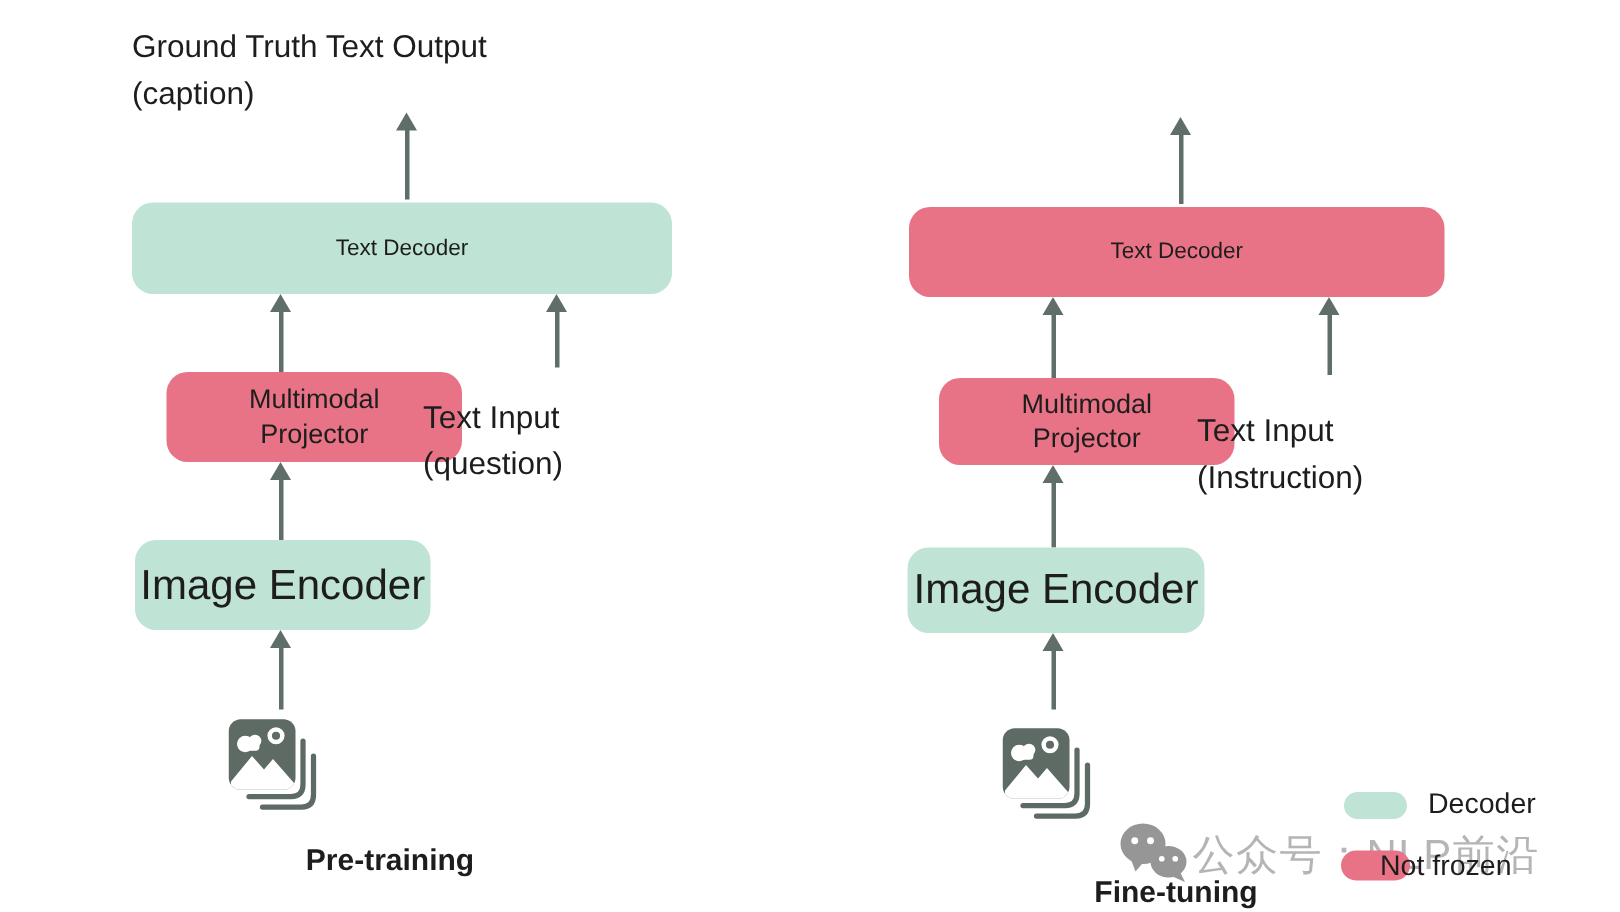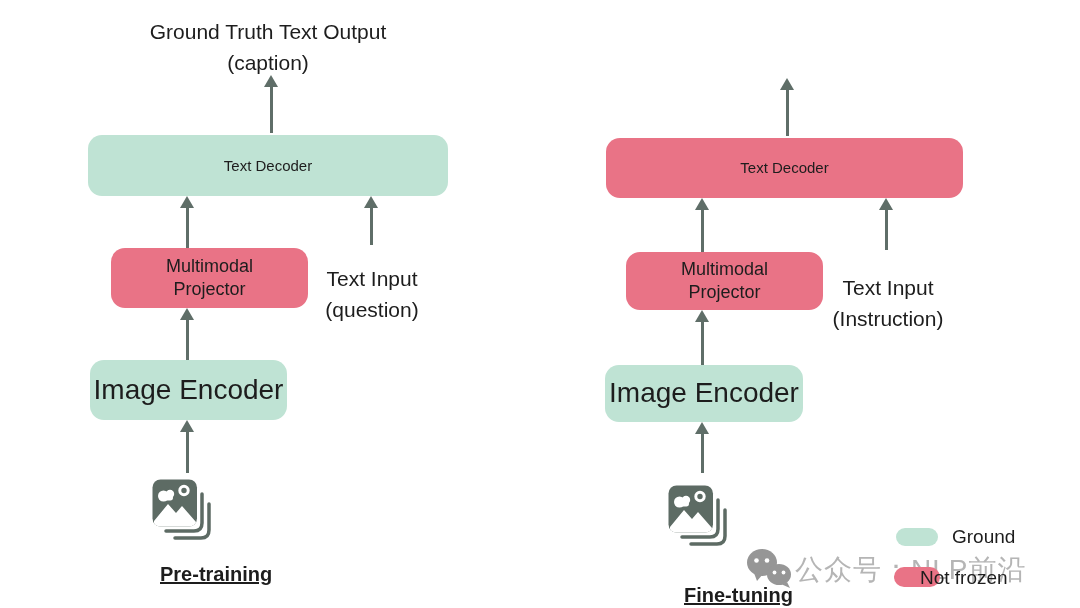--- a/index.html
+++ b/index.html
@@ -33,22 +33,22 @@
   .arrow .head{
     position:absolute;top:0;left:50%;margin-left:-7px;width:0;height:0;
     border-left:7px solid transparent;border-right:7px solid transparent;
     border-bottom:12px solid var(--arrow);
   }
   .arrow .shaft{
     position:absolute;top:9px;bottom:0;left:50%;margin-left:-1.5px;
     width:3px;background:var(--arrow);
   }
 
-  .label-block{position:absolute;text-align:center;line-height:31px;font-size:21px;z-index:2;}
-  .stage-label{position:absolute;font-size:20px;font-weight:bold;z-index:2;text-decoration:underline;}
+  .label-block{position:absolute;line-height:31px;font-size:21px;z-index:2;}
+  .stage-label{position:absolute;text-align:center;font-size:20px;font-weight:bold;z-index:2;}
 
   
   .legend-pill{position:absolute;z-index:3;}
   .legend-pill.green{background:var(--frozen);}
   .legend-pill.pink{background:var(--not-frozen);}
   .legend-label{position:absolute;font-size:19px;line-height:20px;z-index:3;}
 
   
   .watermark-text{
     position:absolute;font-size:28px;letter-spacing:1px;
@@ -198,18 +198,18 @@
     <circle cx="22" cy="13.5" r="2.3" fill="#fff"></circle>
     <ellipse cx="34" cy="27.5" rx="12" ry="10.5" fill="currentColor"></ellipse>
     <path d="M42 35 L 45 41 L 37 37.5 Z" fill="currentColor"></path>
     <circle cx="29.5" cy="25.5" r="1.9" fill="#fff"></circle>
     <circle cx="38.5" cy="25.5" r="1.9" fill="#fff"></circle>
   </svg>
 
   <div class="watermark-text" style="left:795px;top:551px;">公众号：NLP前沿</div>
 
   <div class="legend-pill green" style="left:896px;top:528px;width:42px;height:18px;border-radius:9px;"></div>
-  <div class="legend-label" style="left:952px;top:527px;">Ground</div>
+  <div class="legend-label" style="left:952px;top:527px;">Decoder</div>
 
   <div class="legend-pill pink" style="left:894px;top:567px;width:46px;height:20px;border-radius:10px;"></div>
   <div class="legend-label" style="left:920px;top:568px;">Not frozen</div>
 
 </div>
 
 </body></html>

